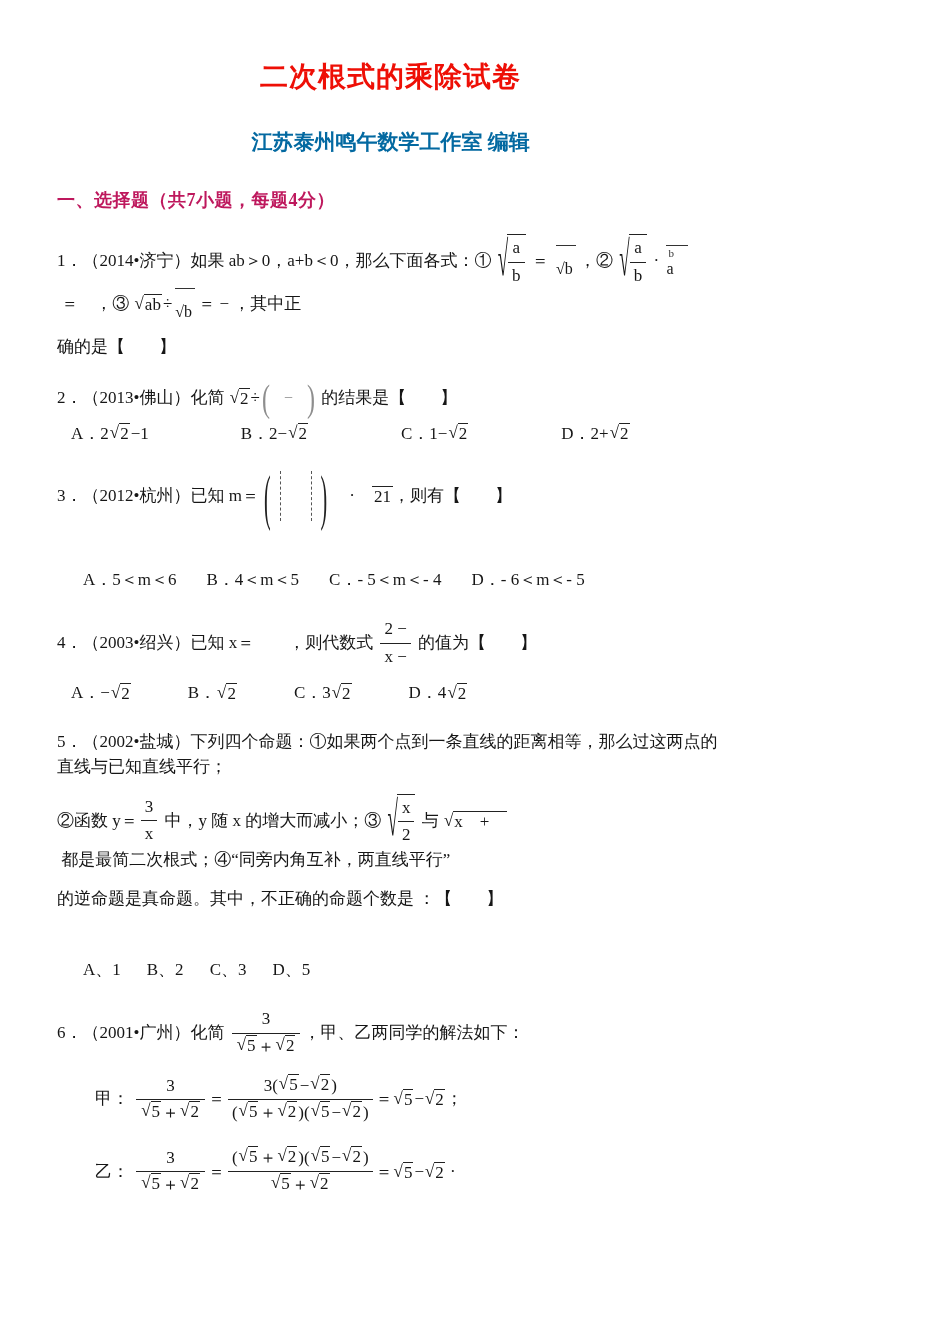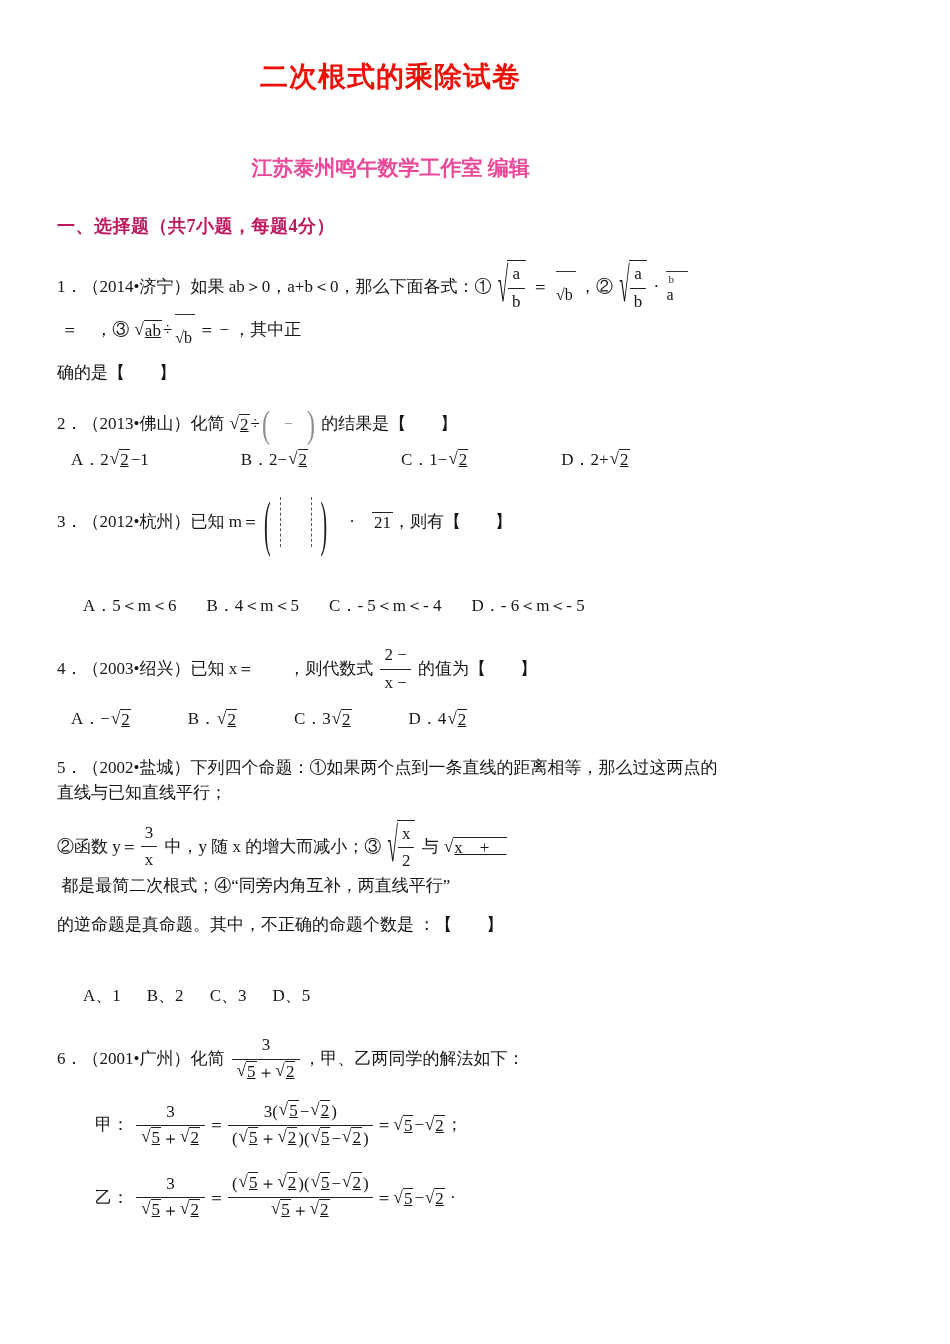--- a/index.html
+++ b/index.html
@@ -1,34 +1,34 @@
 <!DOCTYPE html>
 <html><head>
 <meta charset="utf-8">
 <style>
   html,body{margin:0;padding:0;background:#ffffff;}
   body{width:950px;height:1344px;overflow:hidden;
        font-family:"Liberation Serif","DejaVu Serif",serif;color:#161616;}
   .page{box-sizing:border-box;width:764px;height:1344px;padding:58px 40px 0 57px;}
 
   .title{text-align:center;color:#ee0f06;font-size:28px;font-weight:bold;letter-spacing:1px;}
-  .subtitle{text-align:center;color:#ec4899;font-size:21px;font-weight:bold;margin-top:58px;}
+  .subtitle{text-align:center;color:#0369a1;font-size:21px;font-weight:bold;margin-top:32px;}
   .section{color:#be185d;font-size:18px;font-weight:bold;margin-top:32px;letter-spacing:0.5px;}
 
   .qblock{margin:0;}
   .qline{display:flex;align-items:center;flex-wrap:wrap;font-size:17px;line-height:1.45;white-space:pre-wrap;}
   .mtxt{white-space:pre-wrap;}
 
   .opts{display:flex;align-items:center;gap:var(--gap,34px);font-size:17px;}
   .opt{display:inline-flex;align-items:center;white-space:pre-wrap;}
 
   
   .sqrt{display:inline-flex;align-items:flex-start;white-space:pre;margin:0 1px;}
   .sqrt .rad{line-height:1.15;}
-  .sqrt .rc{border-top:1.4px solid #222;line-height:1.15;padding:0 1px;text-decoration:underline;}
+  .sqrt .rc{border-top:1.4px solid #222;line-height:1.15;padding:0 1px;}
 
   
   .frac{display:inline-flex;flex-direction:column;align-items:stretch;text-align:center;
         vertical-align:middle;margin:0 3px;}
   .frac .num{border-bottom:1.3px solid #222;padding:0 4px 1px;display:inline-flex;
              justify-content:center;align-items:flex-start;white-space:pre;}
   .frac .den{padding:1px 4px 0;display:inline-flex;justify-content:center;align-items:flex-start;white-space:pre;}
 
   
   .sqf{display:inline-flex;align-items:flex-start;margin:0 2px;}

